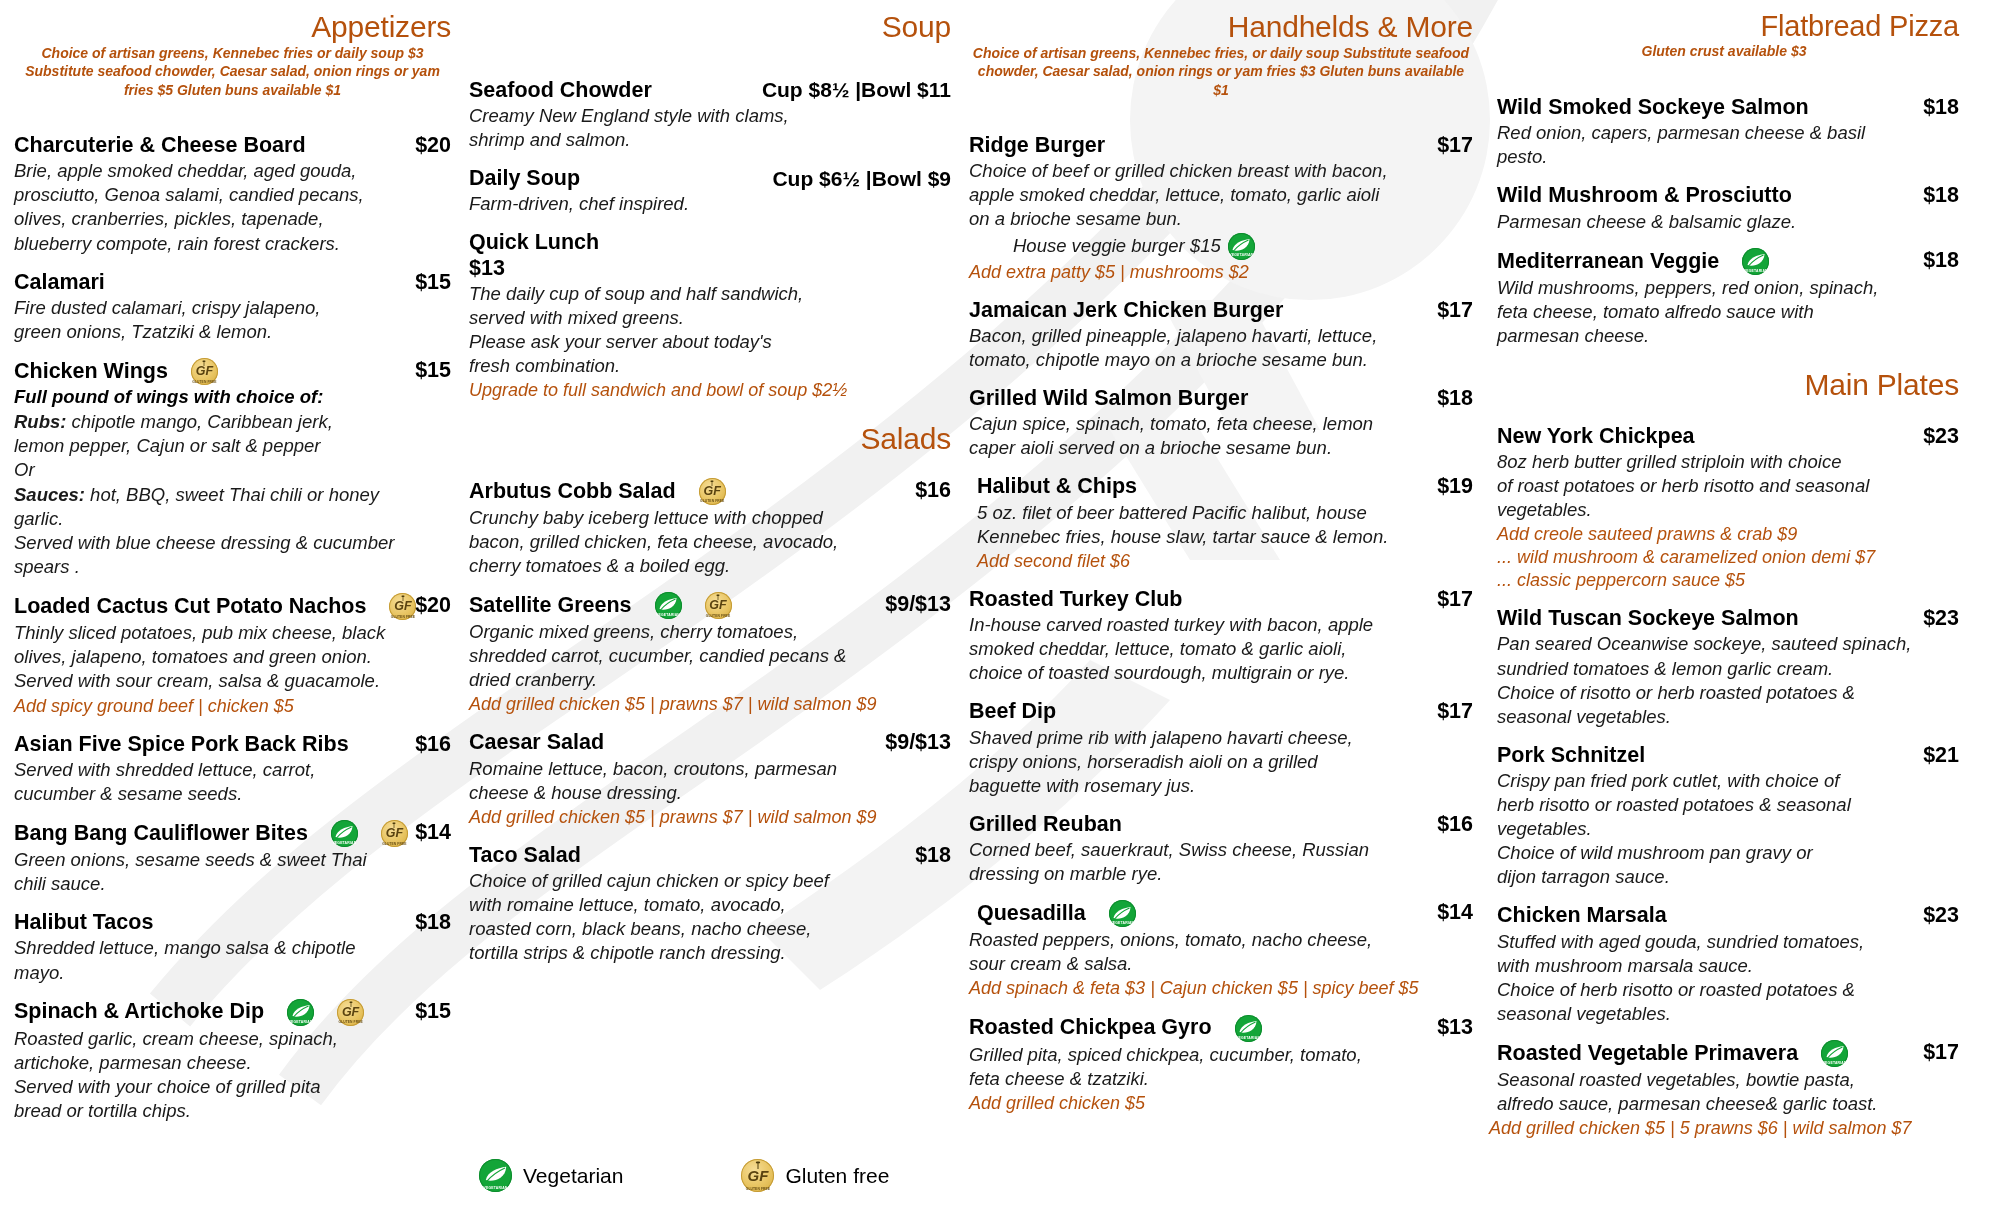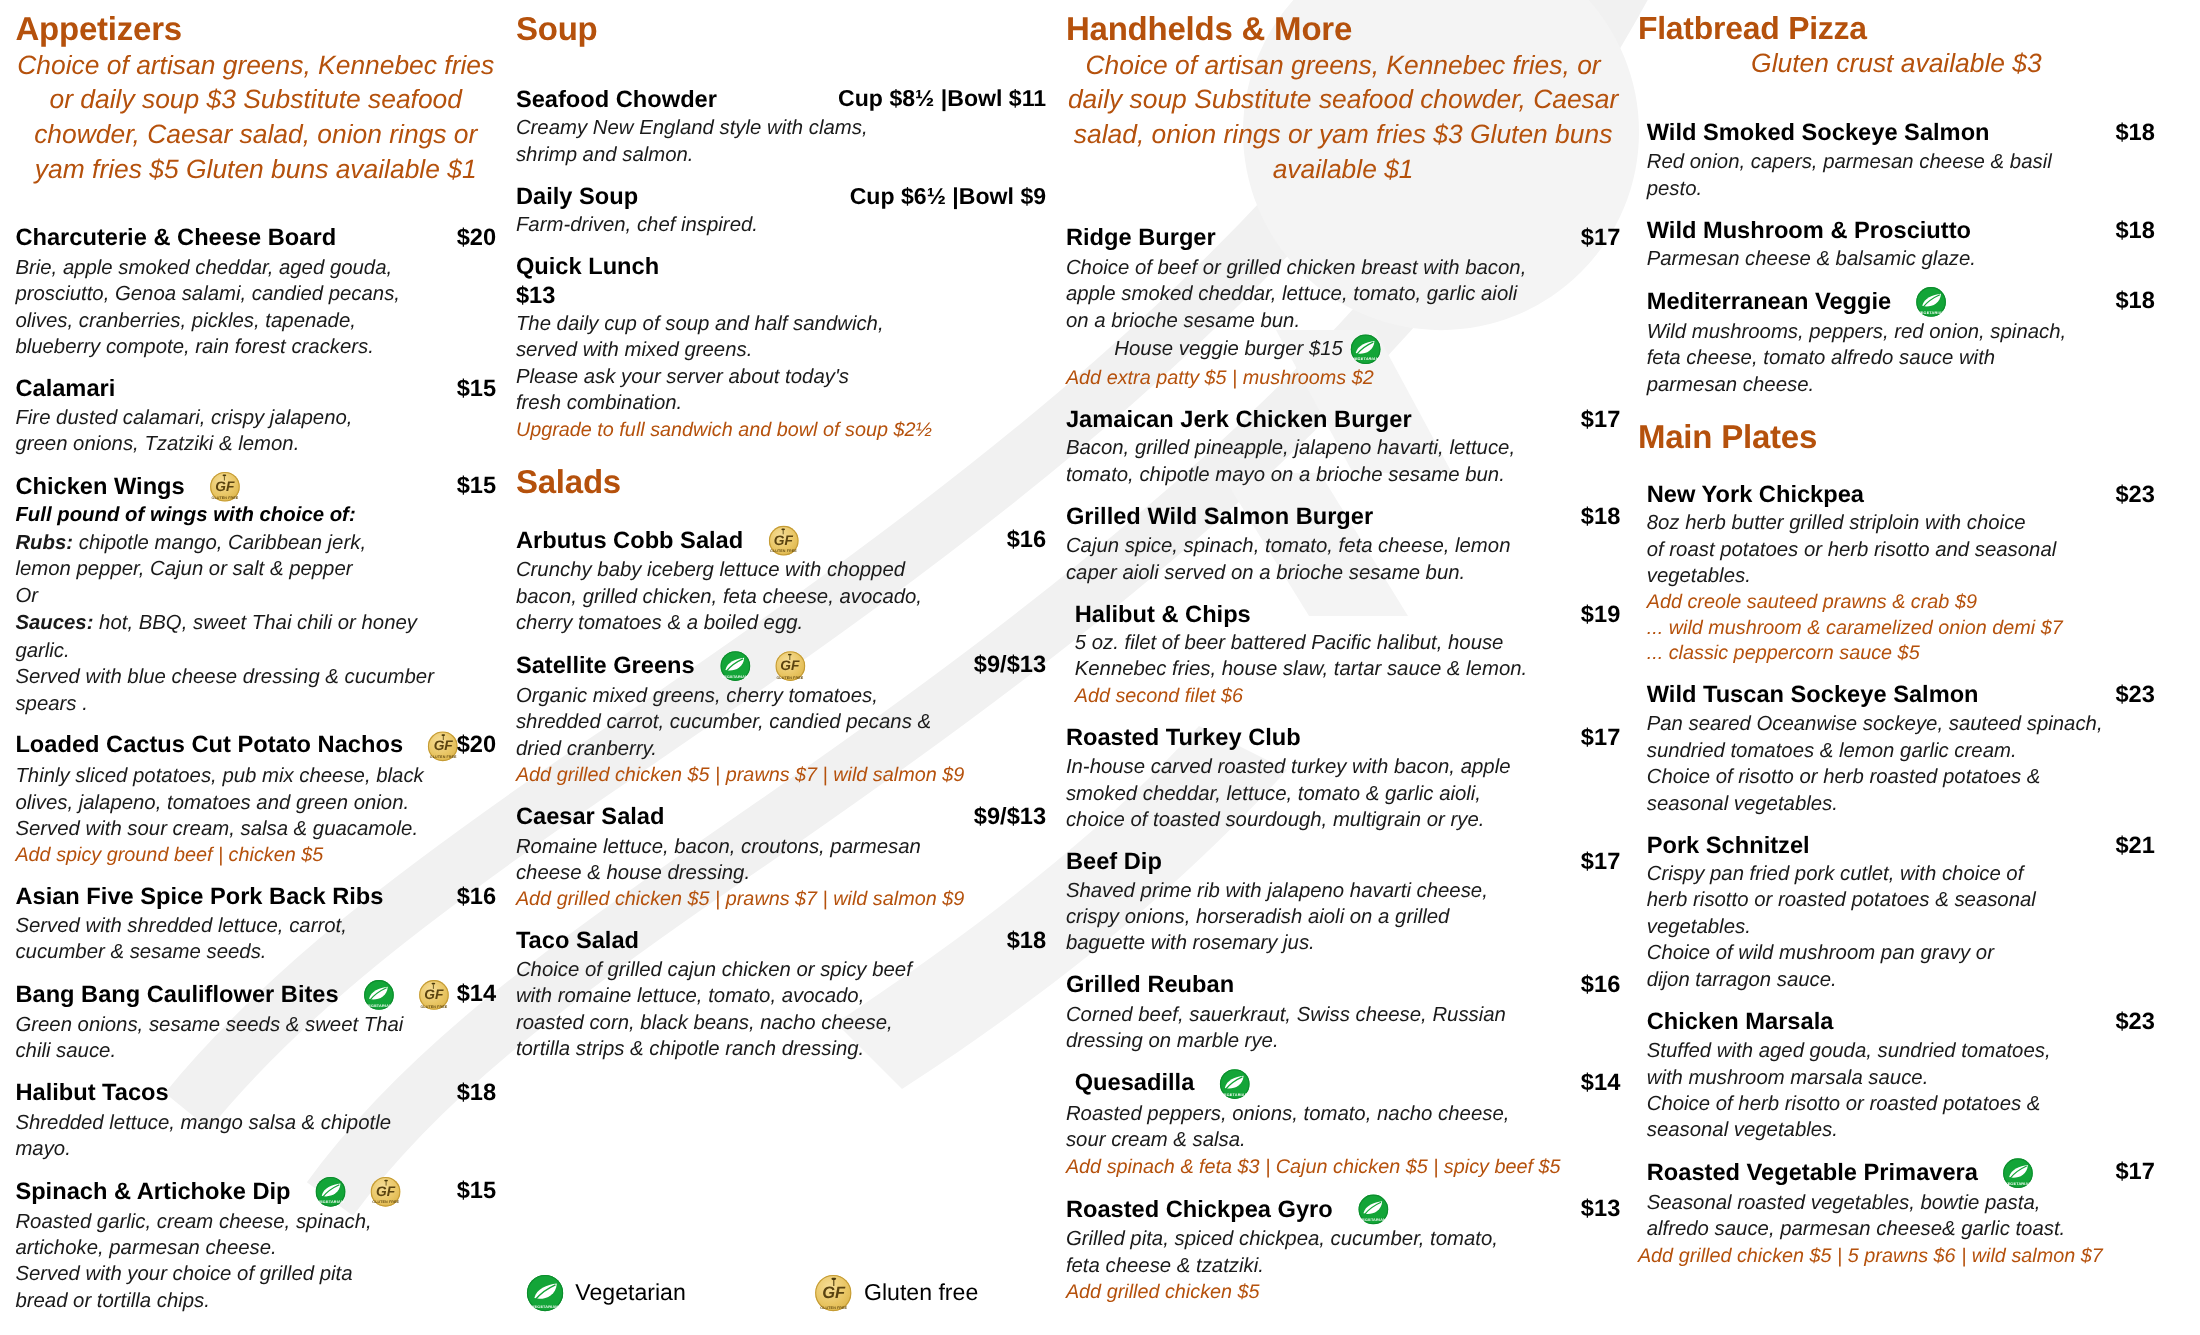--- a/index.html
+++ b/index.html
@@ -36,32 +36,32 @@
   }
   .col { position: relative; }
   .col-1 { width: 455px; padding-right: 18px; }
   .col-2 { width: 500px; padding-right: 18px; }
   .col-3 { width: 520px; padding-right: 16px; }
   .col-4 { width: 470px; }
 
   
   .section-title {
     color: #B5510C;
-    font-weight: bold;
+    font-weight: normal;
     font-size: 30px;
-    text-align: left;
+    text-align: right;
     letter-spacing: -0.2px;
     line-height: 1.12;
   }
   .section-title.sm { font-size: 29px; }
   .section-note {
     color: #B5510C;
-    font-weight: normal;
+    font-weight: bold;
     font-style: italic;
-    font-size: 24px;
+    font-size: 14px;
     text-align: center;
     line-height: 1.32;
   }
 
   
   .item { position: relative; margin-top: 14px; }
   .item-head {
     display: flex;
     align-items: center;
     justify-content: flex-start;

